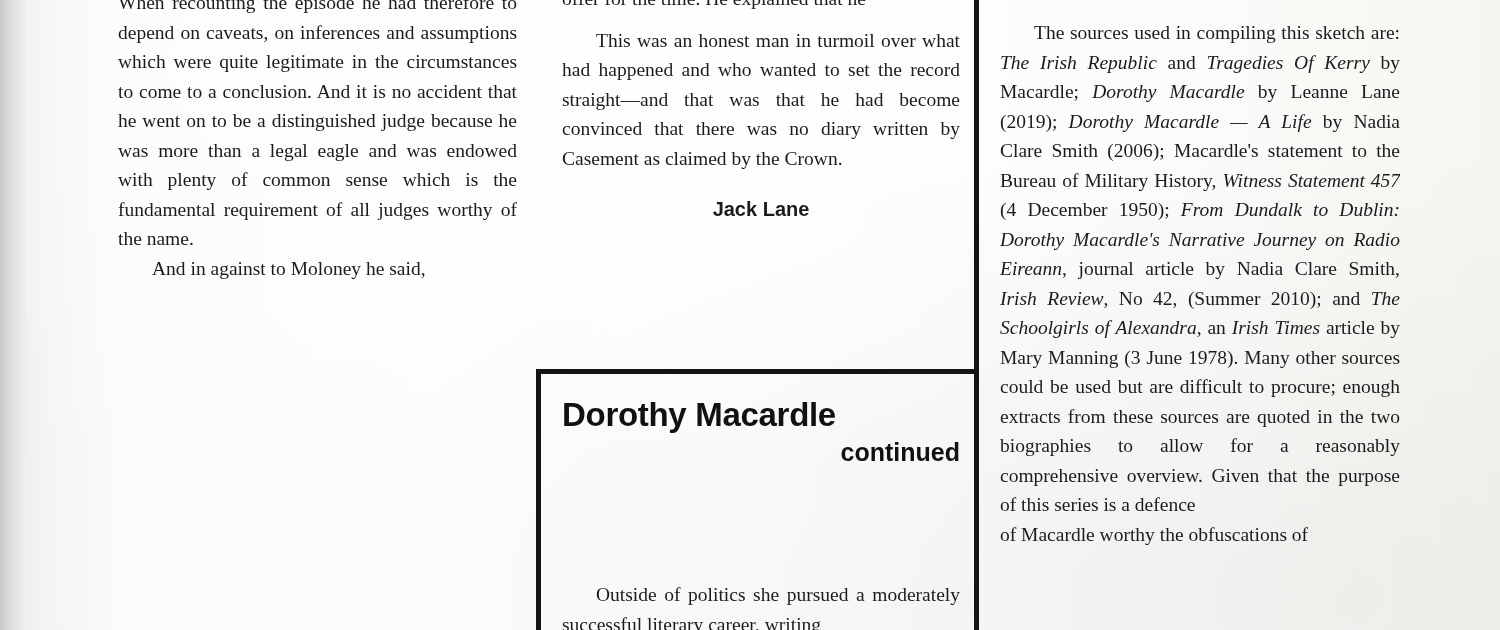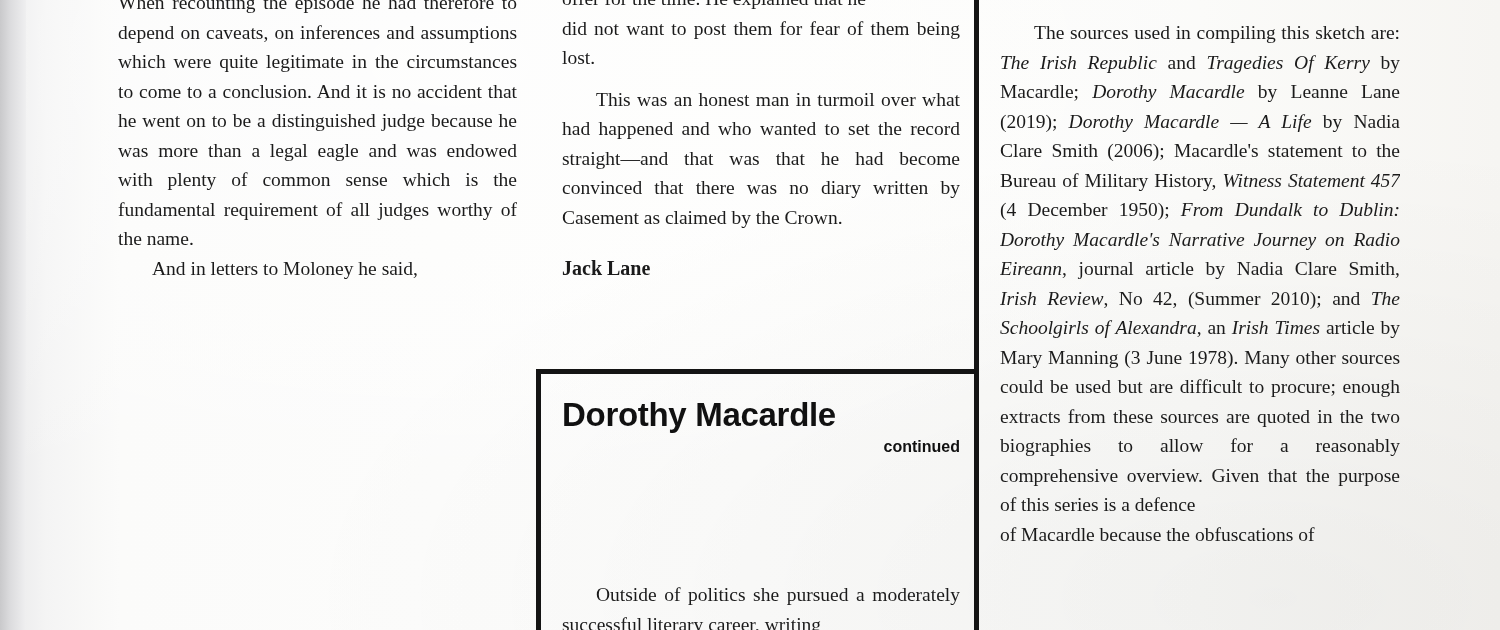--- a/index.html
+++ b/index.html
@@ -68,23 +68,23 @@
   }
 
   
   #col2top {
     left: 562px;
     top: -16px;
     width: 398px;
   }
 
   .byline {
-    text-align: left;
+    text-align: center;
     font-weight: bold;
-    font-family: Liberation Serif, serif;
+    font-family: Liberation Sans, sans-serif;
     font-size: 20px;
     margin-top: 22px;
   }
 
   
   .box-rule-top {
     position: absolute;
     left: 536px;
     top: 369px;
     width: 443px;
@@ -127,21 +127,21 @@
     font-family: "Liberation Sans", sans-serif;
     font-weight: bold;
     font-size: 33px;
     line-height: 38px;
     letter-spacing: -0.3px;
     color: #111;
   }
   .headline-continued {
     font-family: "Liberation Sans", sans-serif;
     font-weight: bold;
-    font-size: 16px;
+    font-size: 25px;
     text-align: right;
     color: #111;
     margin-top: 4px;
   }
 
   
   #col2bottom {
     left: 562px;
     top: 580px;
     width: 398px;
@@ -167,35 +167,34 @@
 <div class="page"></div>
 <div class="spine"></div>
 
 <div class="box-rule-right-upper"></div>
 <div class="box-rule-top"></div>
 <div class="box-rule-left"></div>
 <div class="box-rule-right-lower"></div>
 
 <div class="col clip" id="col1" style="height:650px;">
   <p class="cut-top">When recounting the episode he had therefore to depend on caveats, on inferences and assumptions which were quite legitimate in the circumstances to come to a conclusion. And it is no accident that he went on to be a distinguished judge because he was more than a legal eagle and was endowed with plenty of common sense which is the fundamental requirement of all judges worthy of the name.</p>
-  <p>And in letters to Moloney he said,</p>
+  <p>And in against to Moloney he said,</p>
 </div>
 
 <div class="col clip" id="col2top" style="height:380px;">
   <p class="noindent">offer for the time. He explained that he</p>
-  <p class="noindent">did not want to post them for fear of them being lost.</p>
   <p class="gap">This was an honest man in turmoil over what had happened and who wanted to set the record straight—and that was that he had become convinced that there was no diary written by Casement as claimed by the Crown.</p>
   <div class="byline">Jack Lane</div>
 </div>
 
 <div class="headline-wrap">
   <div class="headline">Dorothy Macardle</div>
   <div class="headline-continued">continued</div>
 </div>
 
 <div class="col clip" id="col2bottom" style="height:60px;">
   <p>Outside of politics she pursued a moderately successful literary career, writing</p>
 </div>
 
 <div class="col clip" id="col3" style="height:615px;">
   <p id="col3-rich"><span>The sources used in compiling this sketch are: </span><i>The Irish Republic</i><span> and </span><i>Tragedies Of Kerry</i><span> by Macardle; </span><i>Dorothy Macardle</i><span> by Leanne Lane (2019); </span><i>Dorothy Macardle — A Life</i><span> by Nadia Clare Smith (2006);  Macardle's statement to the Bureau of Military History, </span><i>Witness Statement 457</i><span> (4 December 1950); </span><i>From Dundalk to Dublin: Dorothy Macardle's Narrative Journey on Radio Eireann</i><span>, journal article by Nadia Clare Smith, </span><i>Irish Review</i><span>, No 42, (Summer 2010); and </span><i>The Schoolgirls of Alexandra</i><span>, an </span><i>Irish Times</i><span> article by Mary Manning (3 June 1978). Many other sources could be used but are difficult to procure; enough extracts from these sources are quoted in the two biographies to allow for a reasonably comprehensive overview. Given that the purpose of this series is a defence</span></p>
-  <p class="noindent">of Macardle because the obfuscations of</p>
+  <p class="noindent">of Macardle worthy the obfuscations of</p>
 </div>
 
 </body></html>

